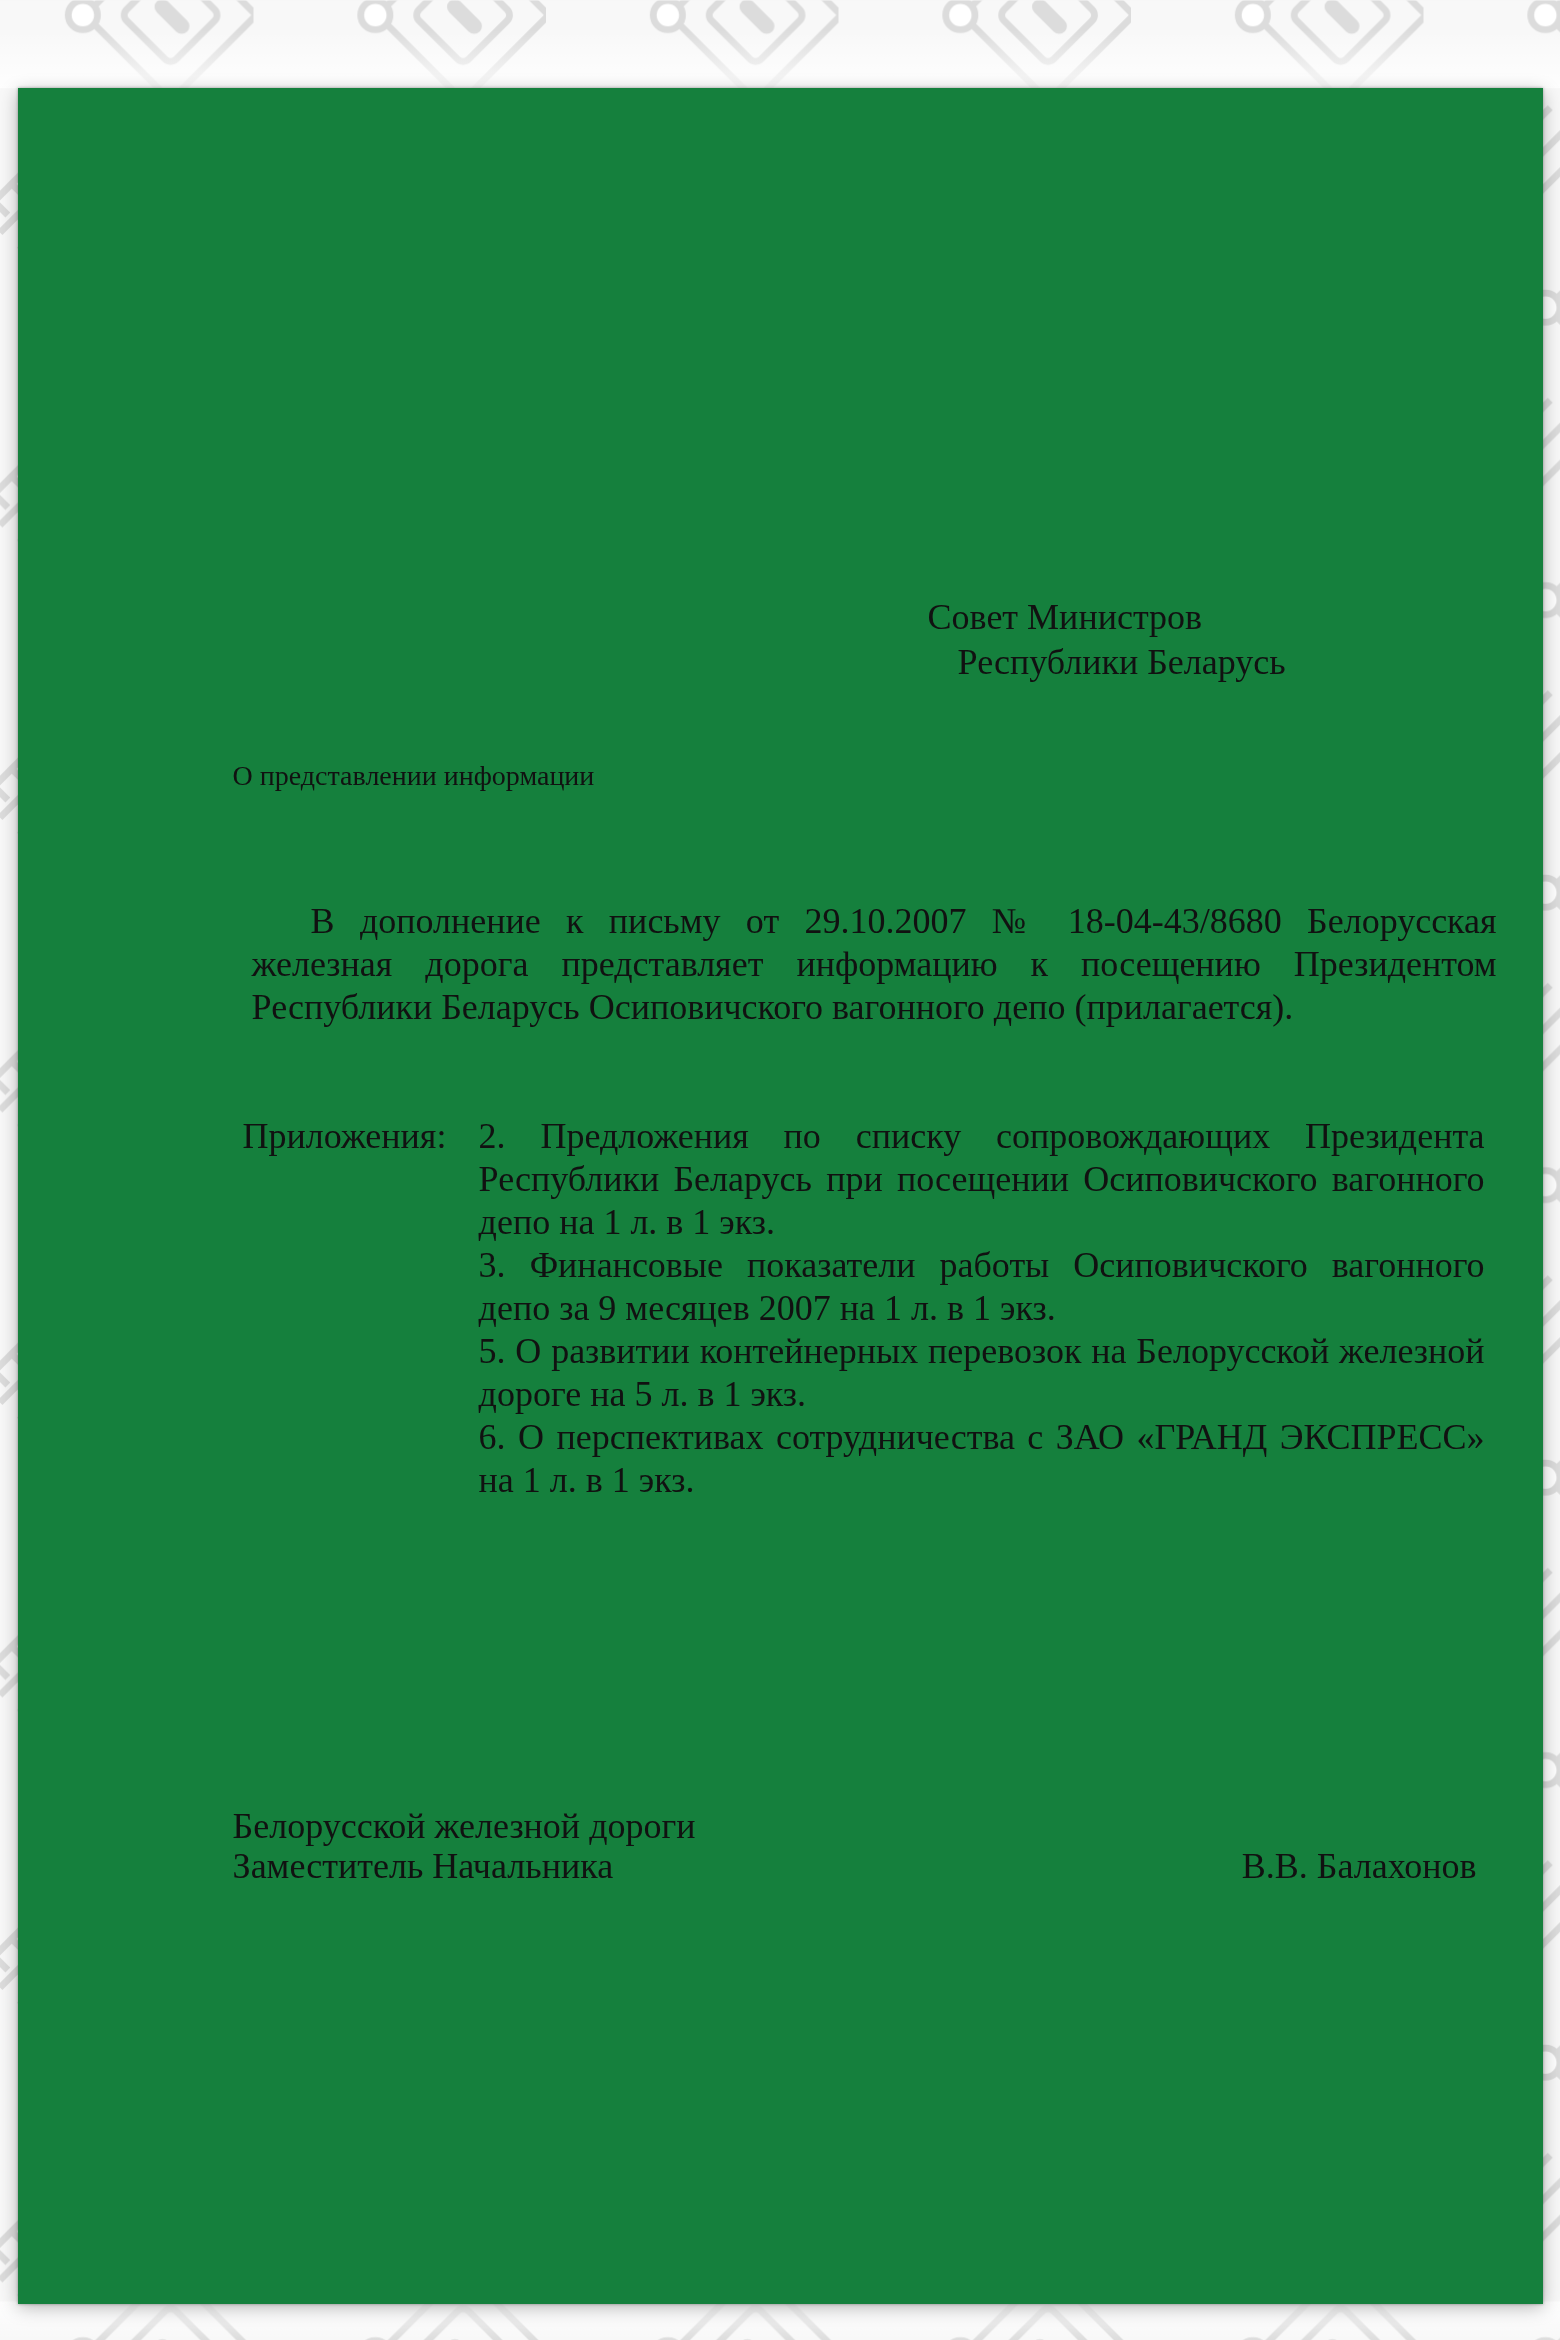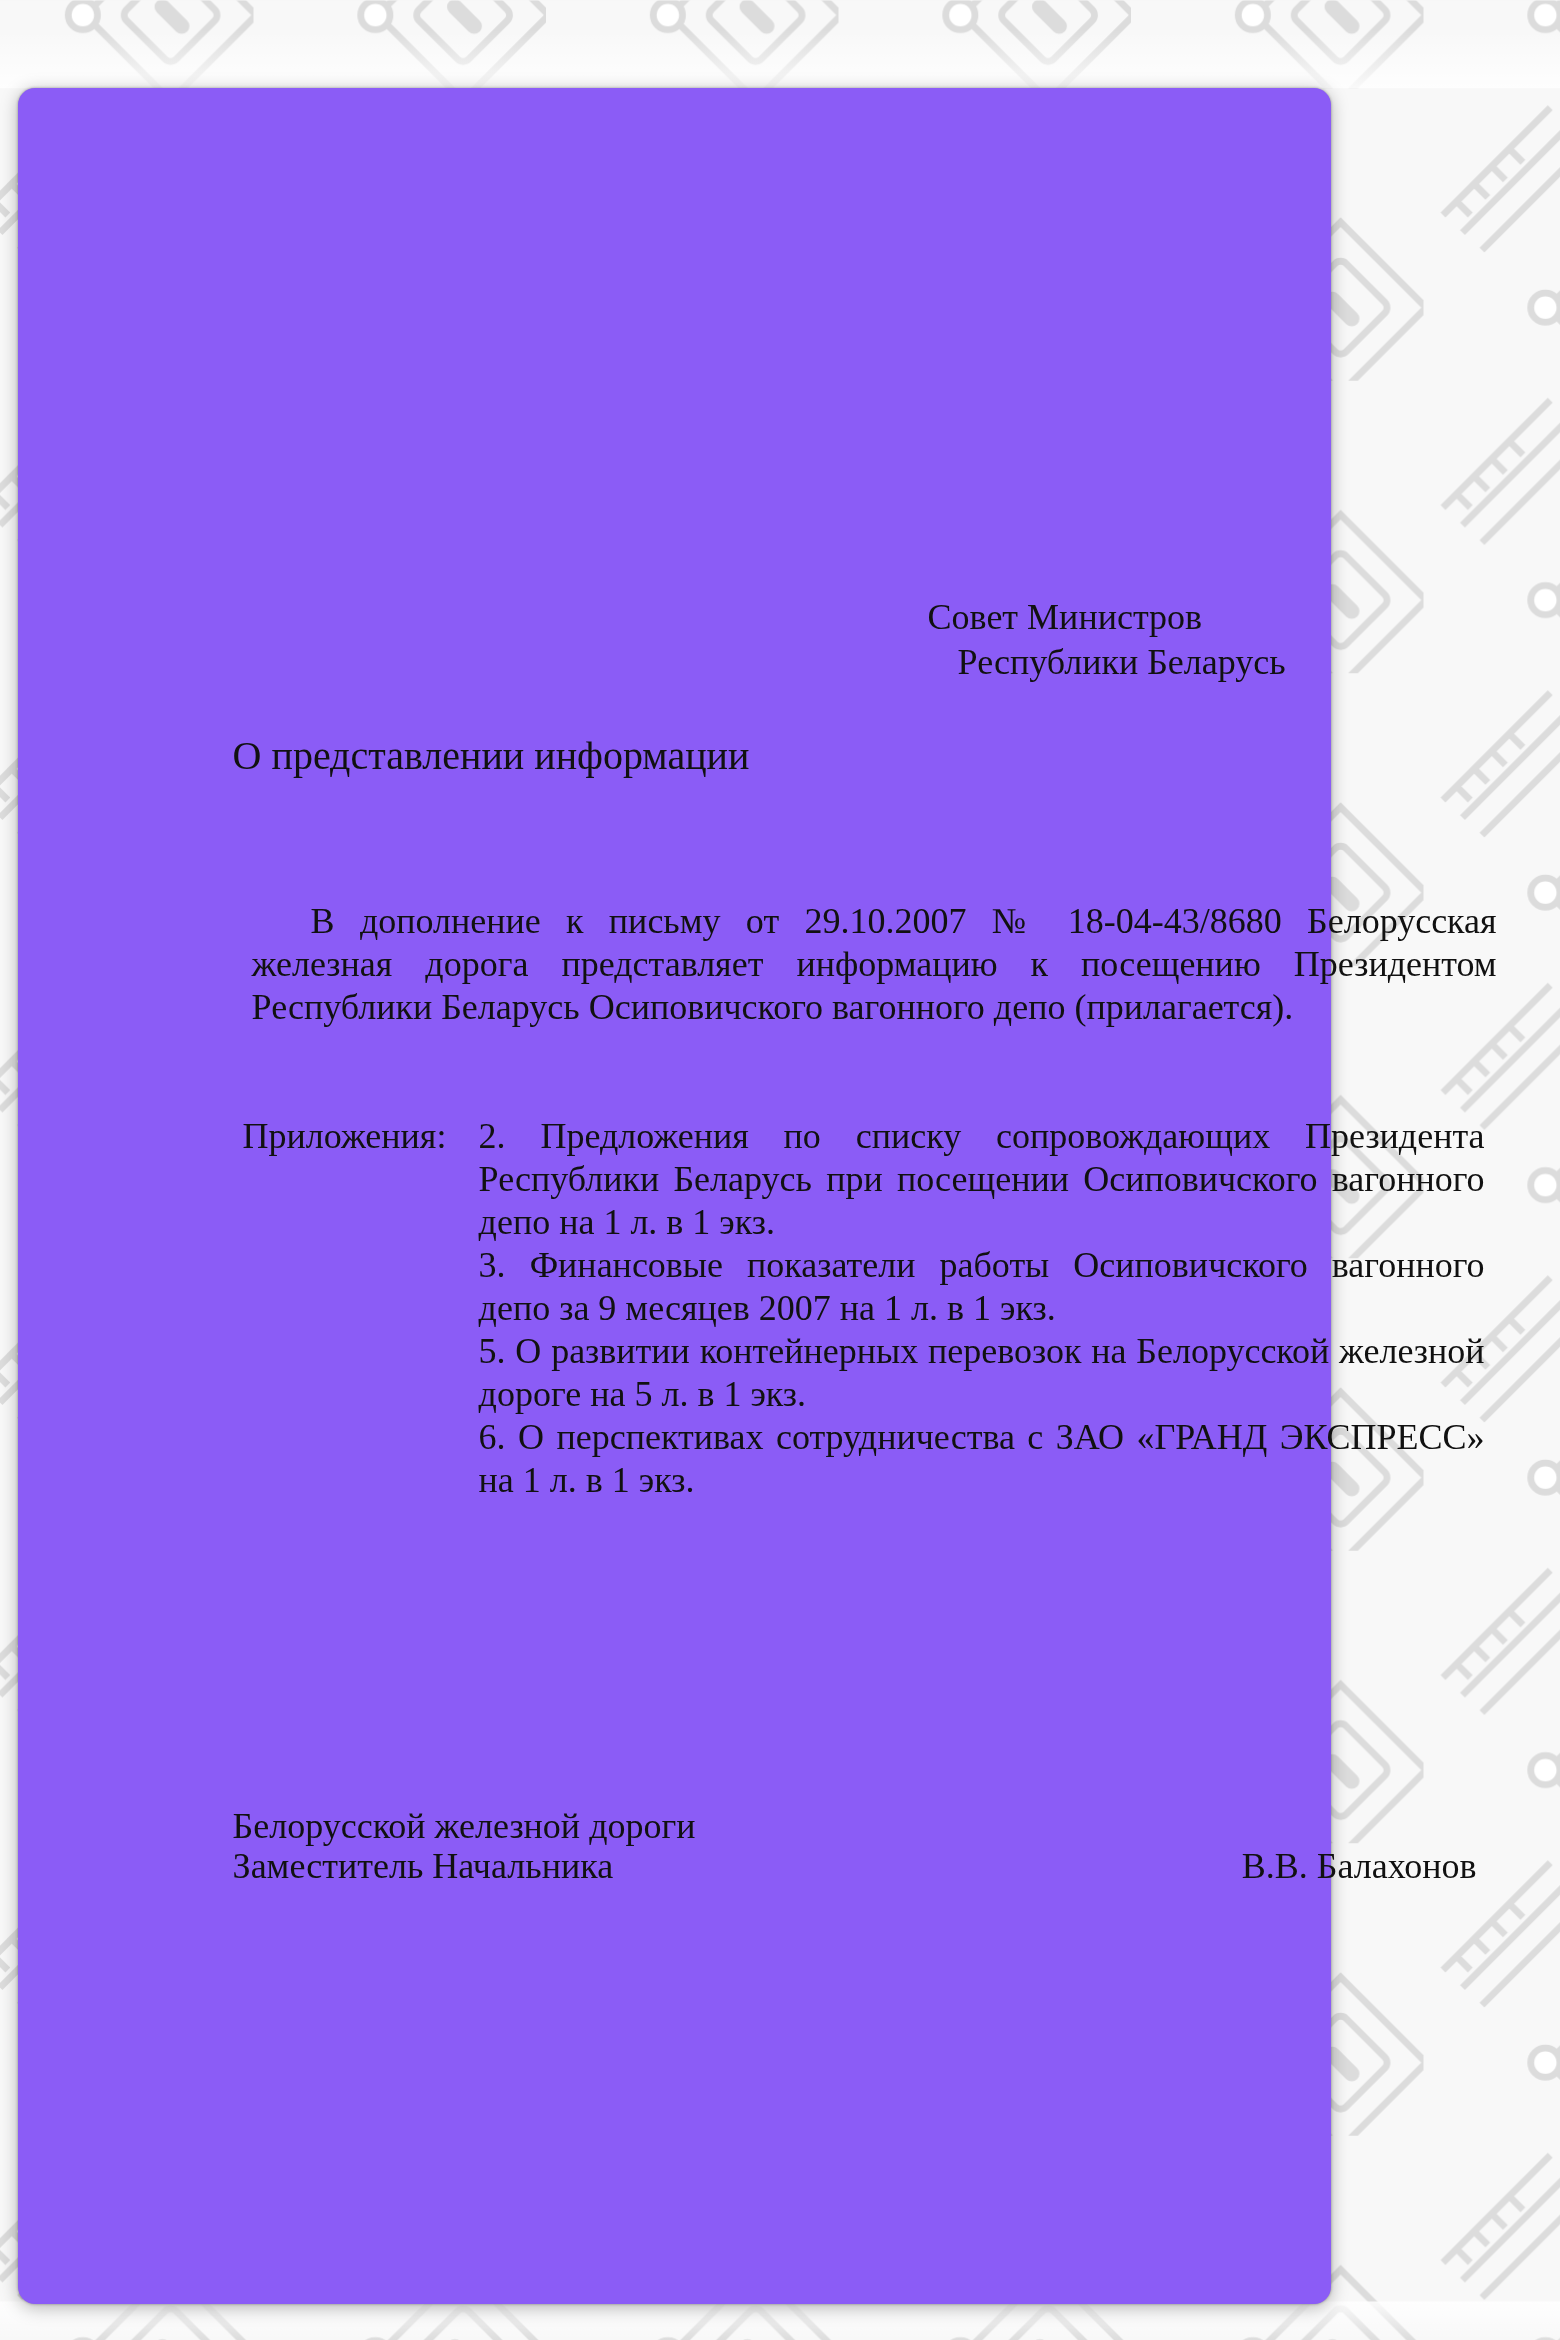--- a/index.html
+++ b/index.html
@@ -19,42 +19,41 @@
     position: absolute;
     left: 0; top: 0;
     width: 1560px;
     height: 2341px;
     display: block;
   }
   .sheet {
     position: absolute;
     left: 17.6px;
     top: 88px;
-    width: 1313px;
+    width: 1525px;
     height: 2216px;
-    background: #8b5cf6;
+    background: #15803d;
     box-shadow: 0 0 2.9px rgba(0,0,0,0.35), 0 3.9px 17.6px rgba(0,0,0,0.28);
-    border-radius: 17px;
   }
   .recipient {
     position: absolute;
     left: 910px;
     top: 507px;
     font-size: 36px;
     line-height: 45px;
     white-space: nowrap;
   }
   .recipient-line2 {
     margin-left: 30px;
   }
   .subject {
     position: absolute;
     left: 215px;
-    top: 645px;
-    font-size: 40px;
+    top: 665px;
+    font-size: 28px;
     line-height: 45px;
     white-space: nowrap;
   }
   .body-par {
     position: absolute;
     left: 230px;
     top: 808px;
     width: 1245px;
     margin: 4px;
     font-size: 36px;

